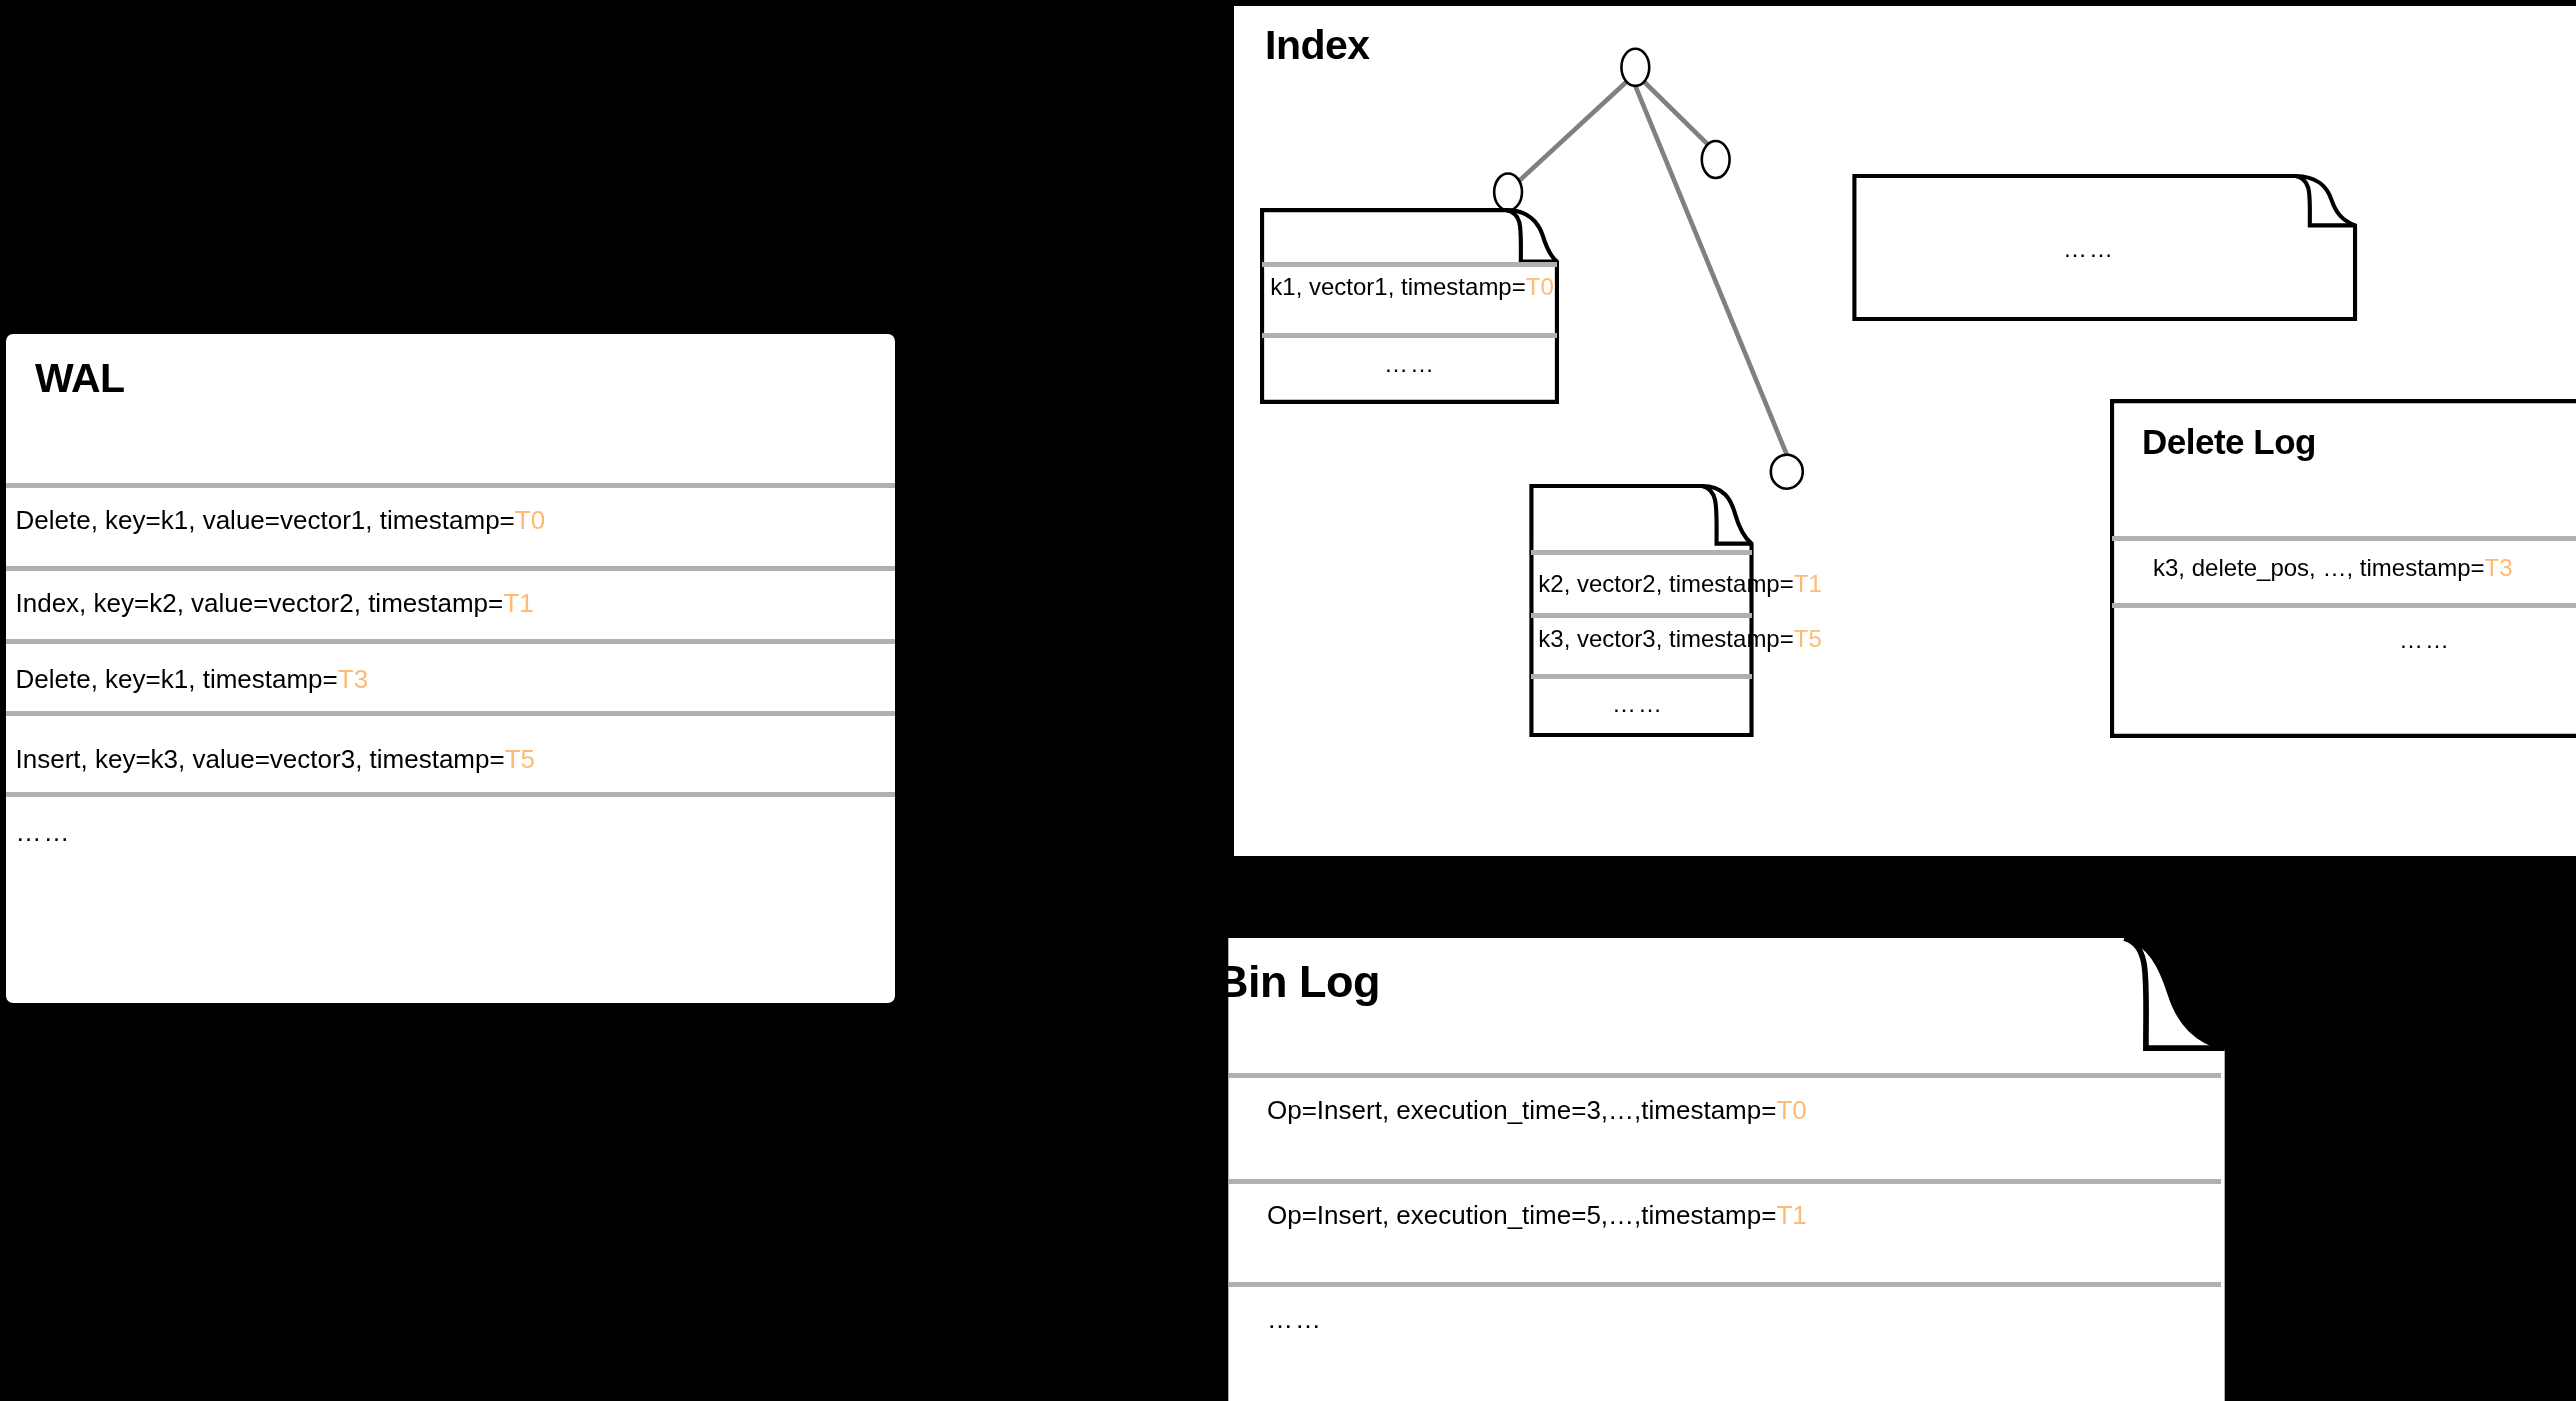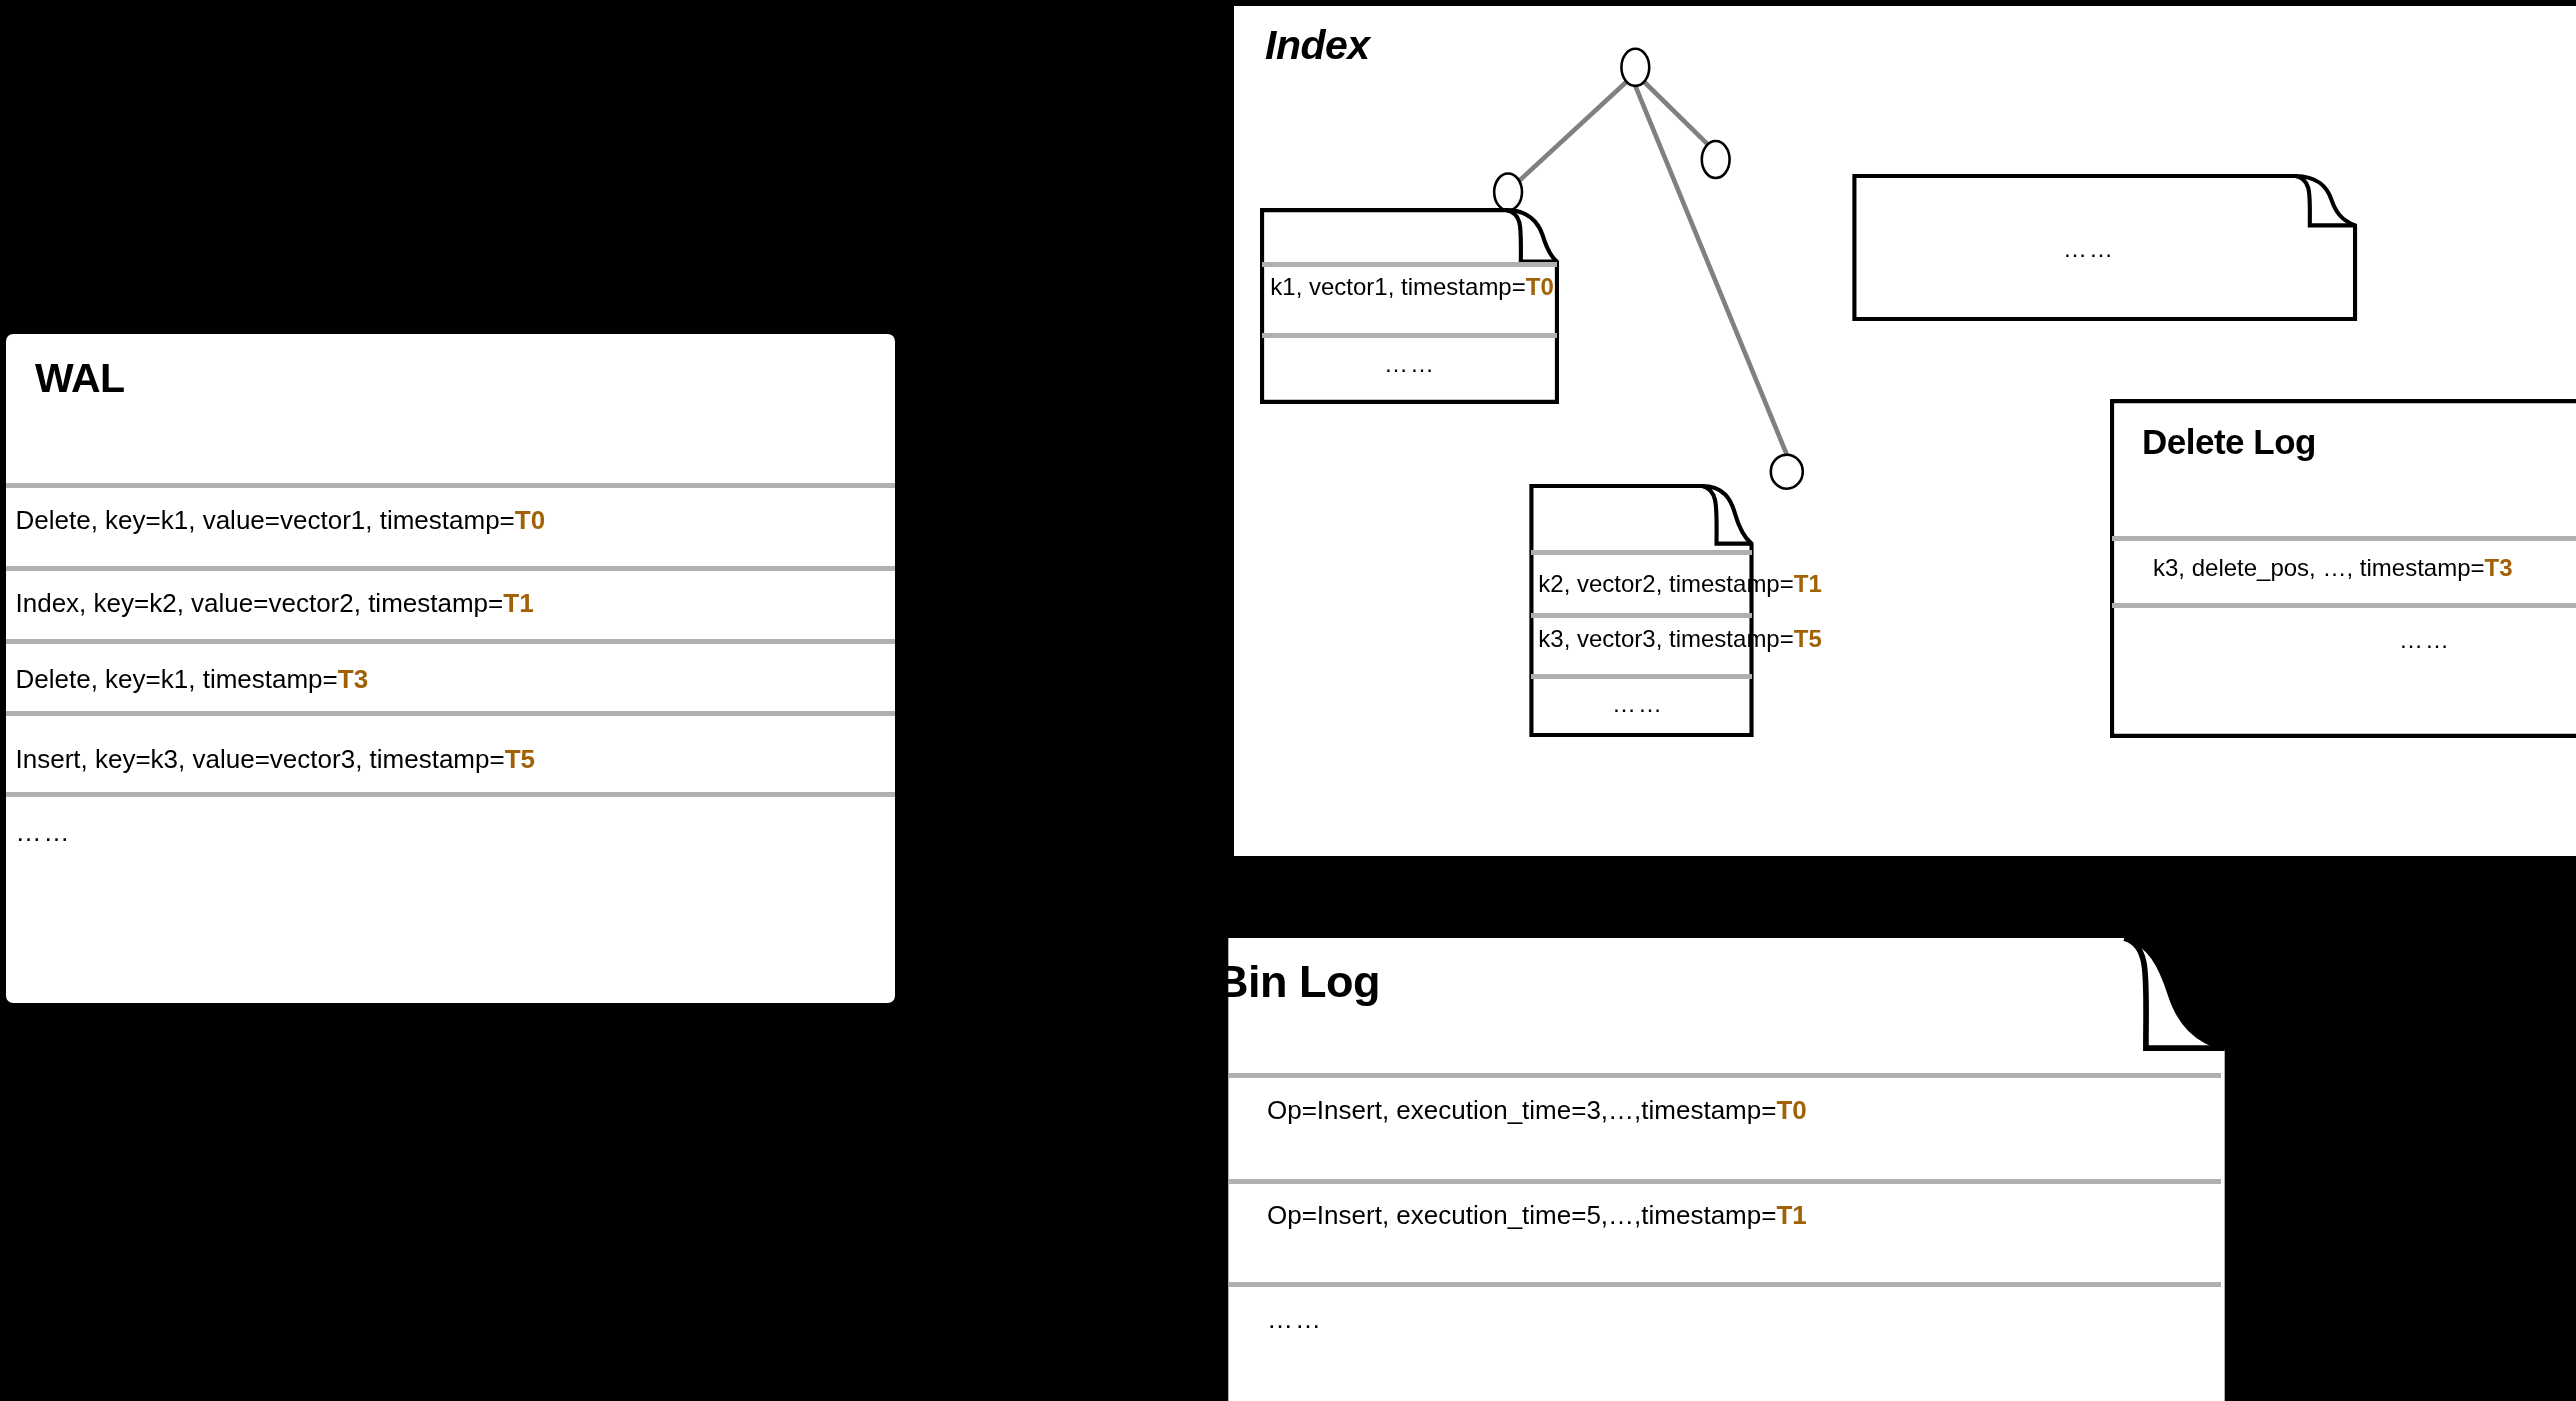--- a/index.html
+++ b/index.html
@@ -5,27 +5,27 @@
   html,body{margin:0;padding:0;background:#000;}
   body{width:2817px;height:1402px;position:relative;overflow:hidden;
        font-family:"Liberation Sans","DejaVu Sans",sans-serif;}
   .panel{position:absolute;background:#fff;box-sizing:border-box;}
   .wal-panel{left:6.2px;top:334px;width:889px;height:669px;border-radius:7.2px;}
   .index-panel{left:1234px;top:5.7px;width:1579px;height:850px;}
 
   .ttl{position:absolute;font-weight:bold;color:#000;letter-spacing:-0.5px;
        font-family:"Liberation Sans","DejaVu Sans",sans-serif;}
   .ttl-wal{left:35px;top:355px;font-size:41px;}
-  .ttl-index{left:1265px;top:21.6px;font-size:41px;font-style:italic;}
+  .ttl-index{left:1265px;top:21.6px;font-size:41px;}
   .ttl-binlog{left:1216px;top:956px;font-size:45px;}
 
   .hr{position:absolute;background:#b0b0b0;height:4.6px;}
   .row{position:absolute;color:#000;white-space:nowrap;
        font-family:"Liberation Sans","DejaVu Sans",sans-serif;}
-  .row .ts{color:#a16207;font-weight:bold;}
+  .row .ts{color:#fdba74;font-weight:normal;}
   .dots{position:absolute;color:#000;letter-spacing:2.1px;white-space:nowrap;}
 
   
   .doc{position:absolute;}
   .doc svg{position:absolute;left:0;top:0;overflow:visible;}
 
   .wal-row{font-size:26px;left:15.5px;}
   .idx-row{font-size:24px;}
   .bin-row{font-size:26px;}
 </style>

